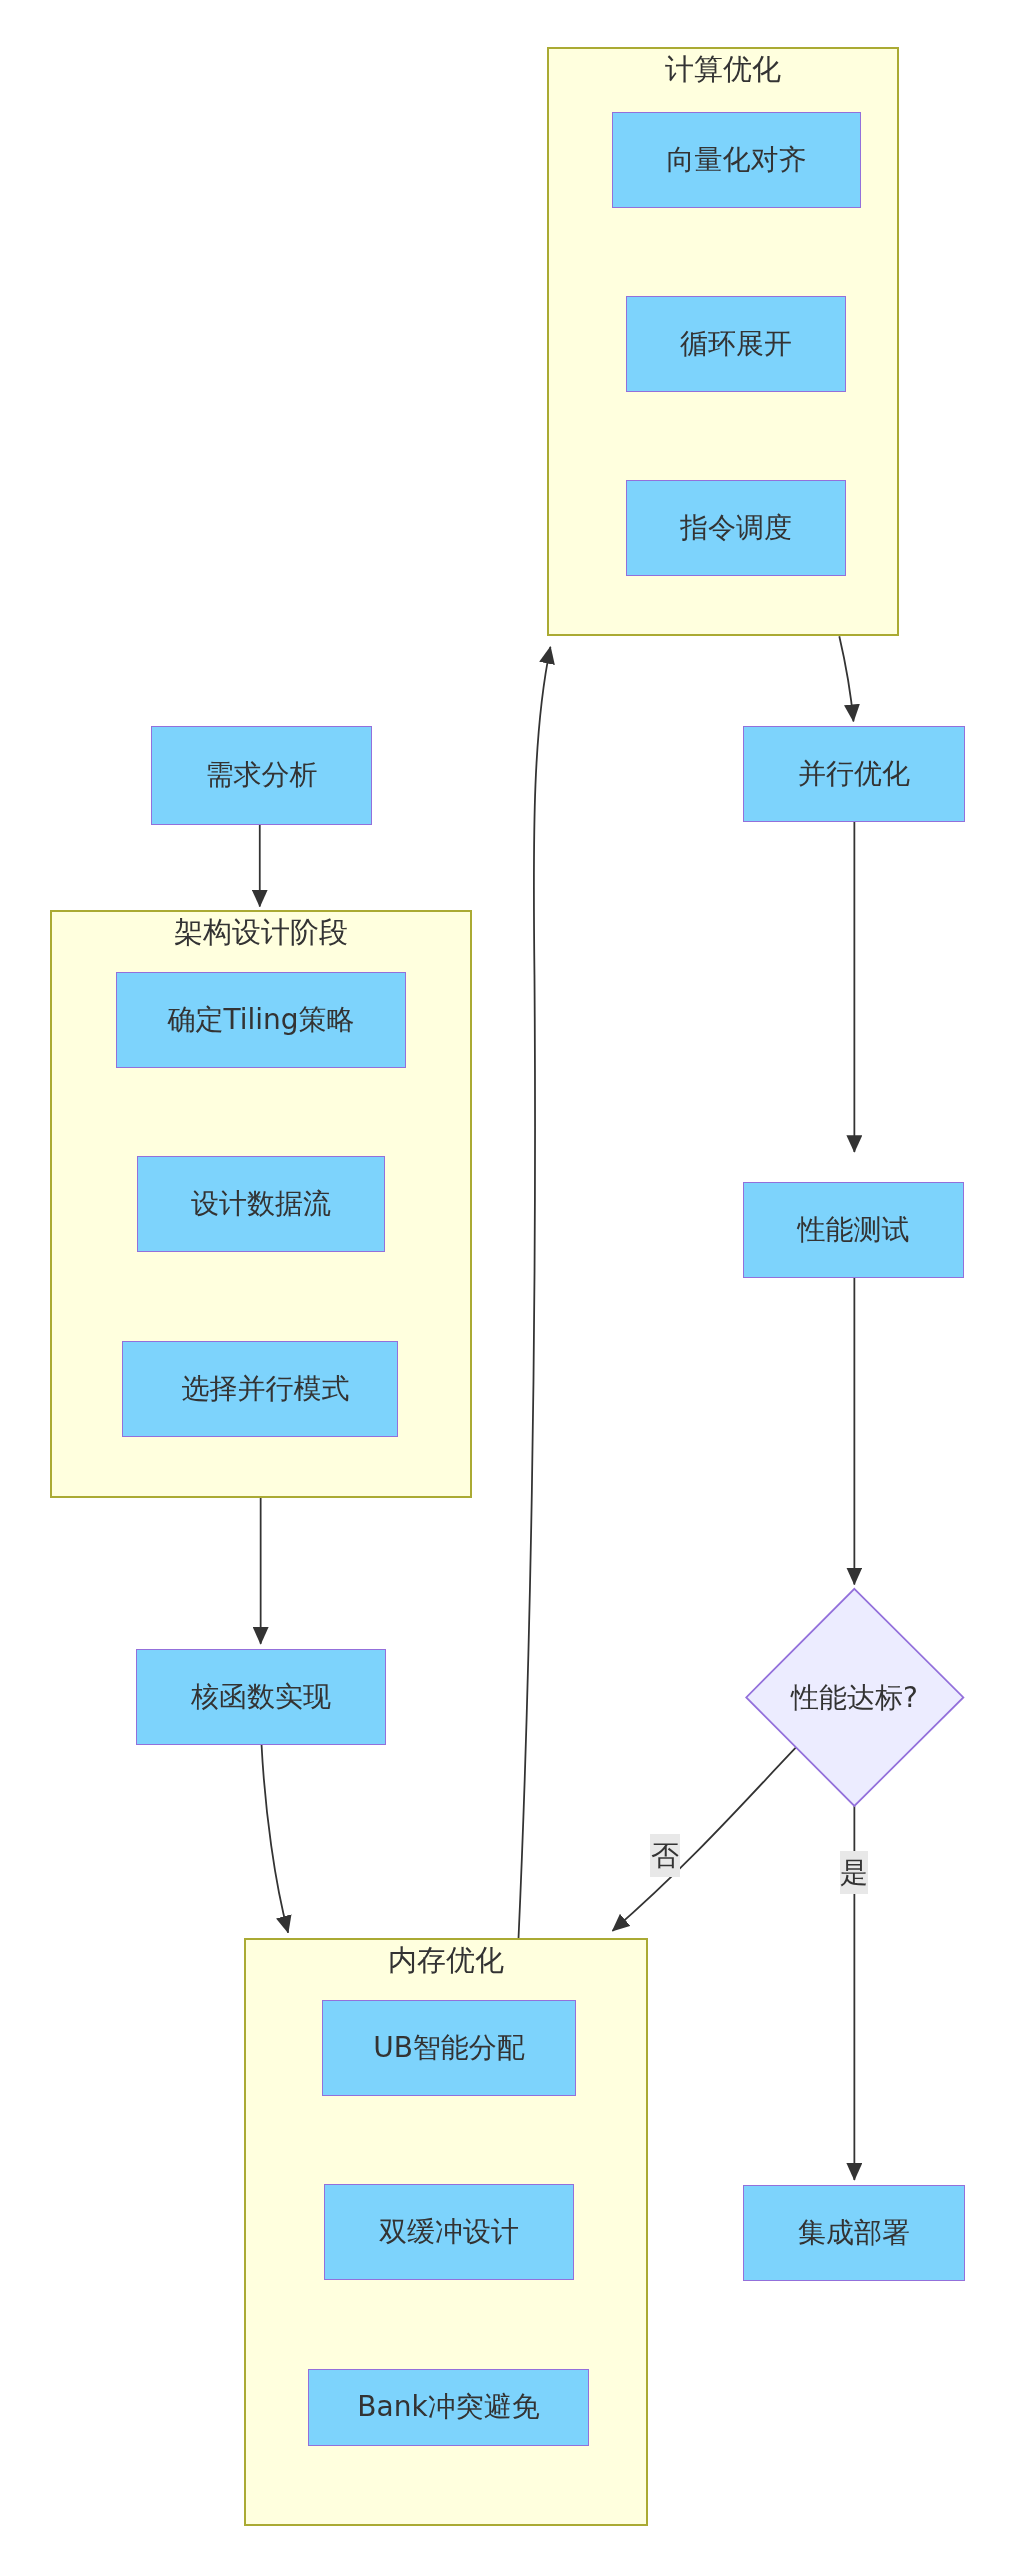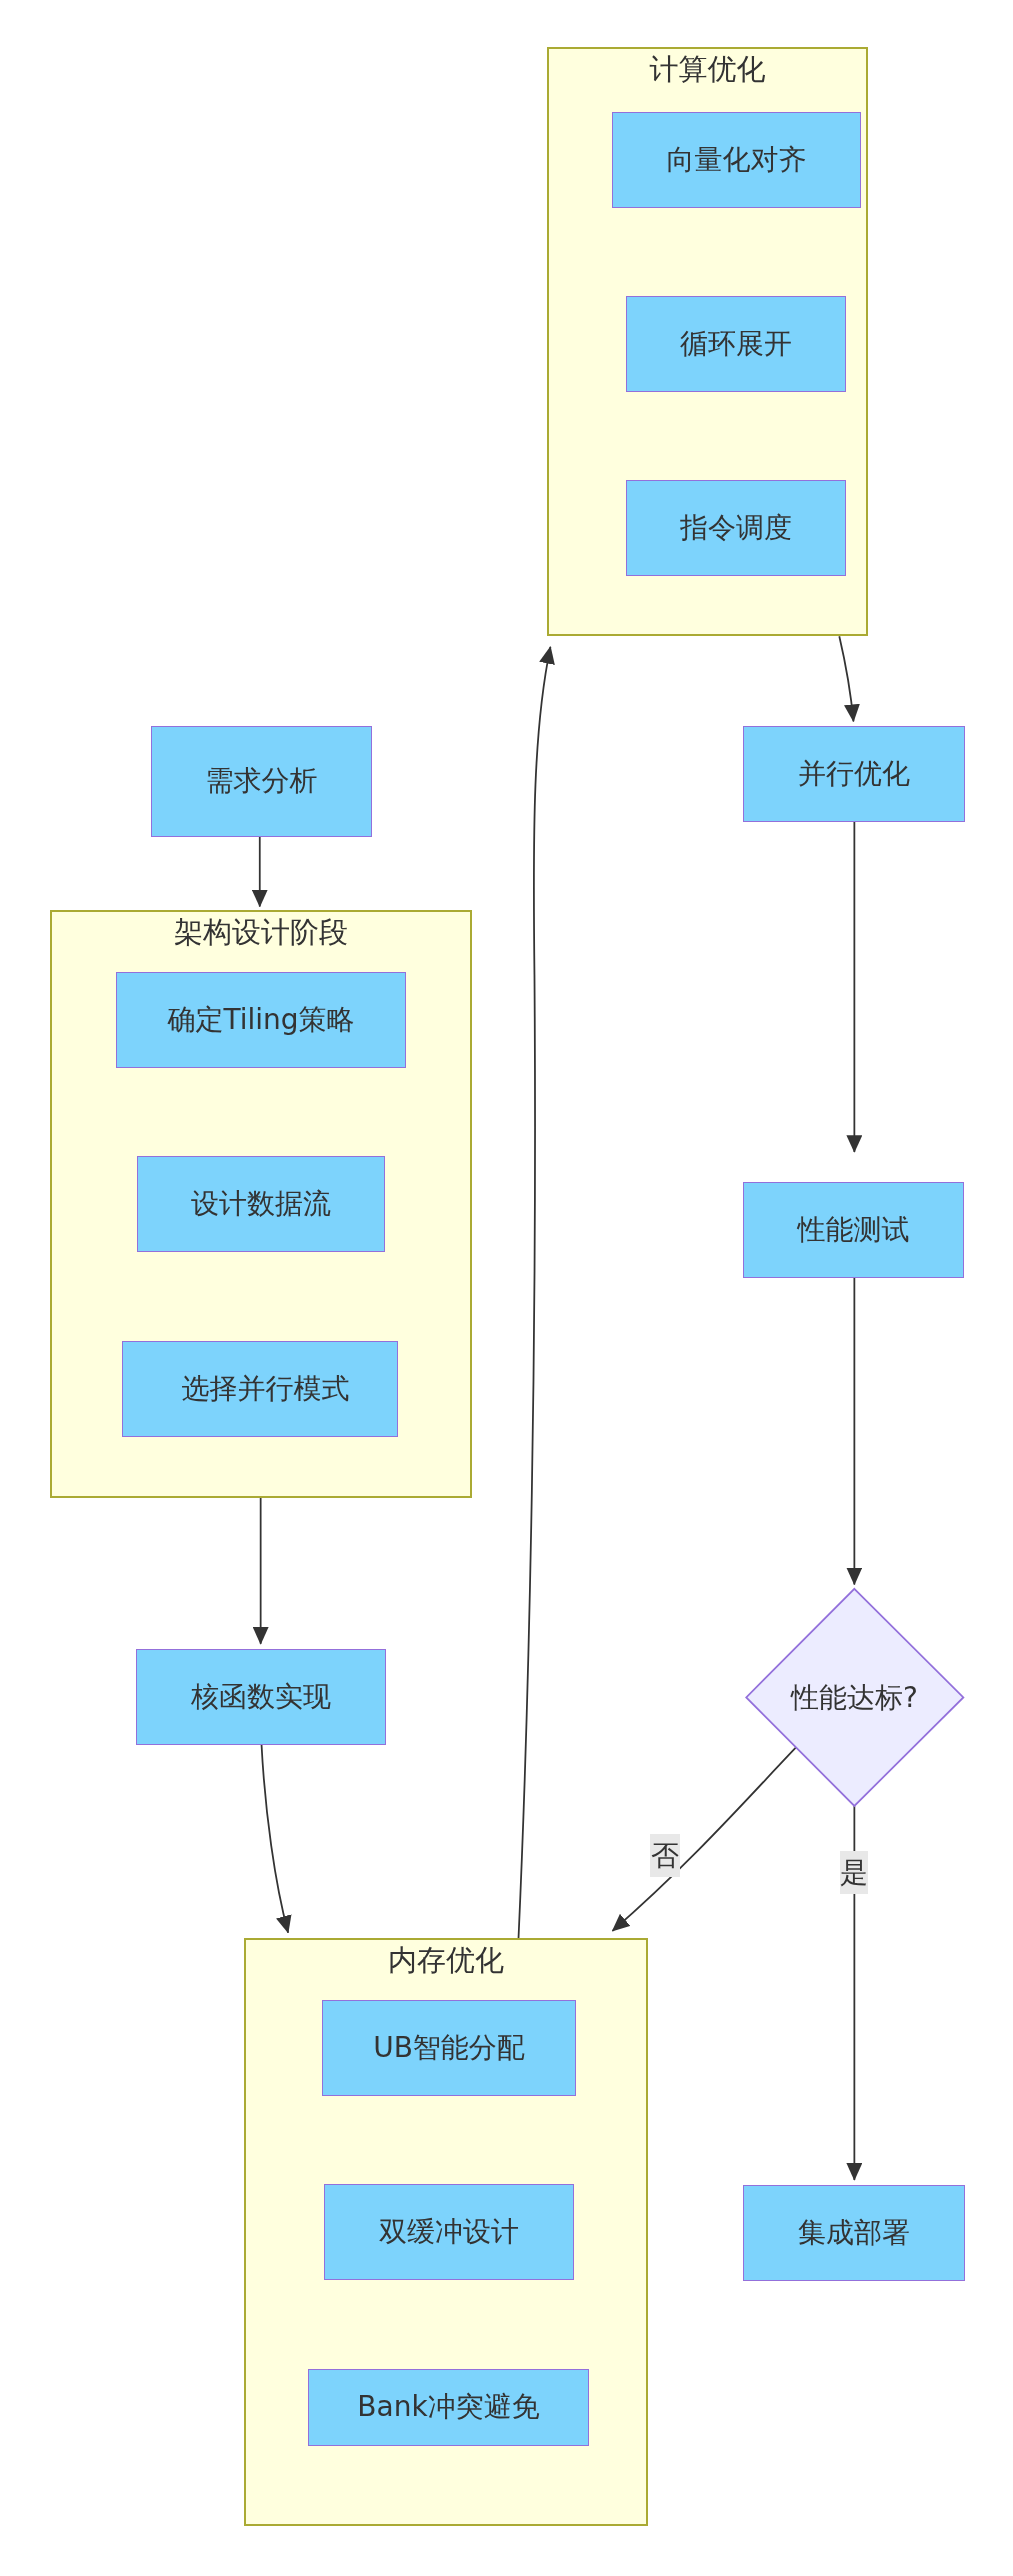--- a/index.html
+++ b/index.html
@@ -67,37 +67,37 @@
       <path d="M 947 718 C 954 748 960 782 963 814" marker-end="url(#arrow)"></path>
       <path d="M 964 927 V 1300" marker-end="url(#arrow)"></path>
       <path d="M 964 1413 V 1788" marker-end="url(#arrow)"></path>
       <path d="M 900 1970 C 850 2022 782 2100 691 2179" marker-end="url(#arrow)"></path>
       <path d="M 964 2038 V 2460" marker-end="url(#arrow)"></path>
     </g>
 
     <polygon points="964,1793 1087,1915.5 964,2038 842,1915.5" fill="#ECECFF" stroke="#9370DB" stroke-width="2"></polygon>
   </svg>
 
-  <div class="cluster" style="left:547px;top:47px;width:321px;height:589px;">
+  <div class="cluster" style="left:547px;top:47px;width:352px;height:589px;">
     <div class="cluster-title">计算优化</div>
   </div>
 
   <div class="cluster" style="left:50px;top:910px;width:422px;height:588px;">
     <div class="cluster-title">架构设计阶段</div>
   </div>
 
   <div class="cluster" style="left:244px;top:1938px;width:404px;height:588px;">
     <div class="cluster-title">内存优化</div>
   </div>
 
   <div class="node" style="left:612px;top:112px;width:249px;height:96px;">向量化对齐</div>
   <div class="node" style="left:626px;top:296px;width:220px;height:96px;">循环展开</div>
   <div class="node" style="left:626px;top:480px;width:220px;height:96px;">指令调度</div>
 
-  <div class="node" style="left:151px;top:726px;width:221px;height:111px;">需求分析</div>
+  <div class="node" style="left:151px;top:726px;width:221px;height:99px;">需求分析</div>
 
   <div class="node" style="left:116px;top:972px;width:290px;height:96px;">确定Tiling策略</div>
   <div class="node" style="left:137px;top:1156px;width:248px;height:96px;">设计数据流</div>
   <div class="node" style="left:122px;top:1341px;width:276px;height:96px;padding-left:11px;">选择并行模式</div>
 
   <div class="node" style="left:136px;top:1649px;width:250px;height:96px;">核函数实现</div>
 
   <div class="node" style="left:322px;top:2000px;width:254px;height:96px;">UB智能分配</div>
   <div class="node" style="left:324px;top:2184px;width:250px;height:96px;">双缓冲设计</div>
   <div class="node" style="left:308px;top:2369px;width:281px;height:77px;text-align:right;">Bank冲突避免</div>

